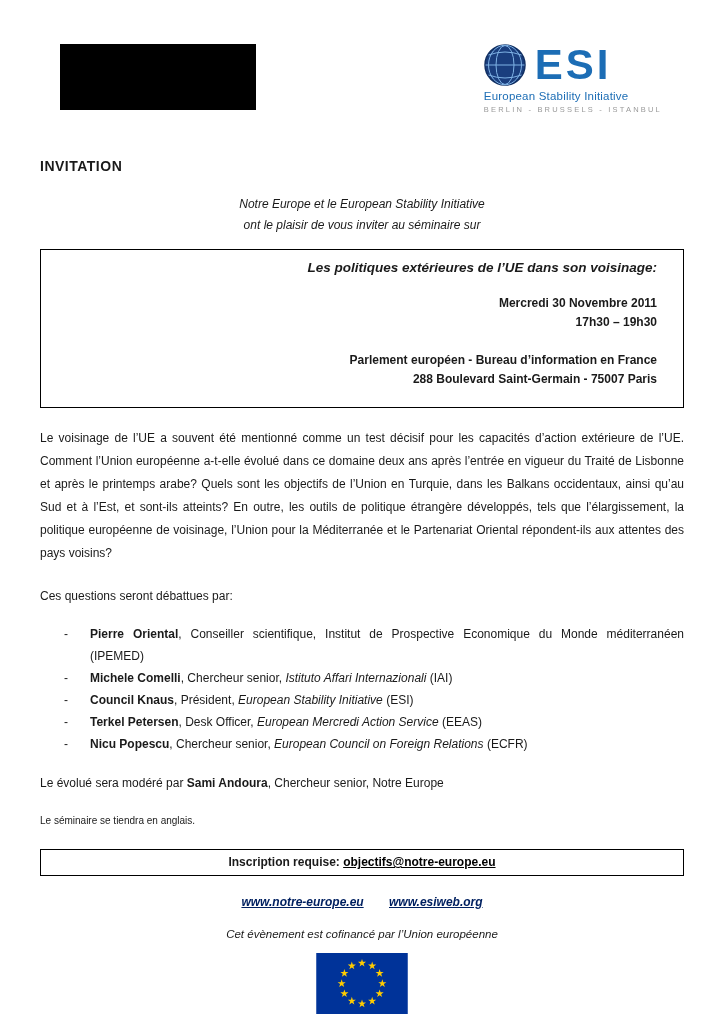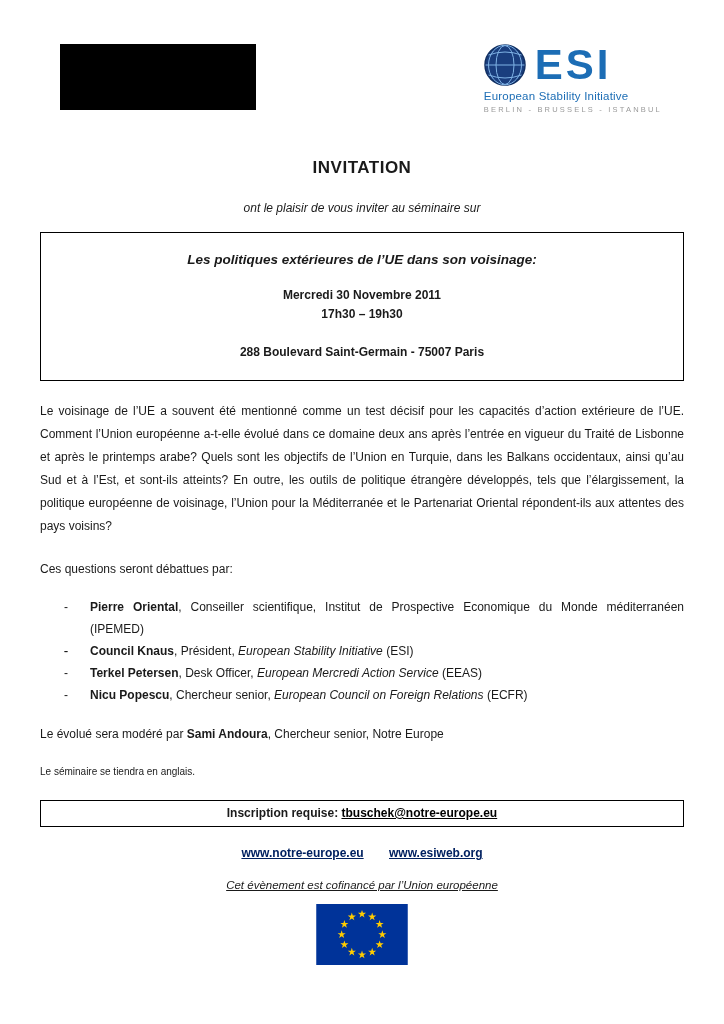--- a/index.html
+++ b/index.html
@@ -18,49 +18,49 @@
   
   .top-header { display: flex; justify-content: space-between; align-items: flex-start; }
   .redacted-logo { width: 196px; height: 66px; background: #000; margin-left: 20px; }
   .esi-logo { text-align: left; margin-right: 22px; }
   .esi-row { display: flex; align-items: center; gap: 9px; }
   .esi-acronym { font-size: 42px; font-weight: bold; color: #1C6DB5; letter-spacing: 3px; line-height: 1; }
   .esi-name { color: #1C6DB5; font-size: 11.5px; margin-top: 4px; letter-spacing: 0.2px; }
   .esi-cities { color: #9a9a9a; font-size: 7.5px; letter-spacing: 2.2px; margin-top: 3px; }
 
   
-  .doc-title { text-align: center; font-size: 17px; font-weight: bold; margin-top: 44px; letter-spacing: 0.5px; }
+  .doc-title { font-size: 14px; font-weight: bold; margin-top: 44px; letter-spacing: 0.5px; }
   .intro { text-align: center; font-style: italic; font-size: 12px; line-height: 21px; margin-top: 20px; }
 
   
-  .event-box { border: 1px solid #000; margin-top: 13px; padding: 13px 26px 18px; text-align: center; }
+  .event-box { border: 1px solid #000; margin-top: 13px; padding: 4px 26px 18px; text-align: right; }
   .event-title { font-weight: bold; font-style: italic; font-size: 13.5px; line-height: 27px; }
   .event-when { font-weight: bold; font-size: 12px; line-height: 19px; margin-top: 13px; }
   .event-where { font-weight: bold; font-size: 12px; line-height: 19px; margin-top: 19px; }
 
   
   .paragraph { margin-top: 19px; font-size: 12px; line-height: 23px; text-align: justify; }
   .debate-intro { margin-top: 21px; font-size: 12px; line-height: 20px; }
 
   ul.speakers { list-style: none; margin: 17px 0 0 0; padding: 0 0 0 24px; }
   li.speaker { position: relative; padding-left: 26px; font-size: 12px; line-height: 22px; text-align: justify; }
   .dash { position: absolute; left: 0; }
 
   .moderator { margin-top: 21px; font-size: 12px; }
   .language-note { margin-top: 25px; font-size: 10px; }
 
   
   .reg-box { border: 1px solid #000; margin-top: 23px; padding: 5px 8px 6px; text-align: center; font-weight: bold; font-size: 12px; }
   .reg-email { color: #000; text-decoration: underline; cursor: pointer; }
 
   
-  .links-row { text-align: center; margin-top: 19px; font-weight: bold; font-size: 12px; }
+  .links-row { text-align: center; margin-top: 19px; font-weight: bold; font-style: italic; font-size: 12px; }
   .site-link { color: #002060; text-decoration: underline; margin: 0 11px; cursor: pointer; }
 
-  .cofinance { text-align: center; font-style: italic; font-size: 11.5px; margin-top: 19px; text-decoration: underline; }
+  .cofinance { text-align: center; font-style: italic; font-size: 11.5px; margin-top: 19px; }
 
   .flag-wrap { text-align: center; margin-top: 13px; }
 </style>
 </head>
 <body>
 
 <div class="page">
 
   <div class="top-header">
     <div class="redacted-logo"></div>
@@ -78,53 +78,55 @@
         <span class="esi-acronym">ESI</span>
       </div>
       <div class="esi-name">European Stability Initiative</div>
       <div class="esi-cities">BERLIN - BRUSSELS - ISTANBUL</div>
     </div>
   </div>
 
   <div class="doc-title">INVITATION</div>
 
   <div class="intro">
+    <div>Notre Europe et le European Stability Initiative</div>
     <div>ont le plaisir de vous inviter au séminaire sur</div>
   </div>
 
   <div class="event-box">
     <div class="event-title">
       <div>Les politiques extérieures de l’UE dans son voisinage:</div>
     </div>
     <div class="event-when">
       <div>Mercredi 30 Novembre 2011</div>
       <div>17h30 – 19h30</div>
     </div>
     <div class="event-where">
+      <div>Parlement européen - Bureau d’information en France</div>
       <div>288 Boulevard Saint-Germain - 75007 Paris</div>
     </div>
   </div>
 
   <div class="paragraph">Le voisinage de l’UE a souvent été mentionné comme un test décisif pour les capacités d’action extérieure de l’UE. Comment l’Union européenne a-t-elle évolué dans ce domaine deux ans après l’entrée en vigueur du Traité de Lisbonne et après le printemps arabe? Quels sont les objectifs de l’Union en Turquie, dans les Balkans occidentaux, ainsi qu’au Sud et à l’Est, et sont-ils atteints? En outre, les outils de politique étrangère développés, tels que l’élargissement, la politique européenne de voisinage, l’Union pour la Méditerranée et le Partenariat Oriental répondent-ils aux attentes des pays voisins?</div>
 
   <div class="debate-intro">Ces questions seront débattues par:</div>
 
   <ul class="speakers">
     <li class="speaker"><span class="dash">-</span><span><b>Pierre Oriental</b><span>, Conseiller scientifique, Institut de Prospective Economique du Monde méditerranéen (IPEMED)</span><i></i><span></span></span></li>
-    <li class="speaker"><span class="dash">-</span></li>
+    <li class="speaker"><span class="dash">-</span><span><b>Michele Comelli</b><span>, Chercheur senior, </span><i>Istituto Affari Internazionali</i><span> (IAI)</span></span></li>
     <li class="speaker"><span class="dash">-</span><span><b>Council Knaus</b><span>, Président, </span><i>European Stability Initiative</i><span> (ESI)</span></span></li>
     <li class="speaker"><span class="dash">-</span><span><b>Terkel Petersen</b><span>, Desk Officer, </span><i>European Mercredi Action Service</i><span> (EEAS)</span></span></li>
     <li class="speaker"><span class="dash">-</span><span><b>Nicu Popescu</b><span>, Chercheur senior, </span><i>European Council on Foreign Relations</i><span> (ECFR)</span></span></li>
   </ul>
 
   <div class="moderator"><span>Le évolué sera modéré par </span><b>Sami Andoura</b><span>, Chercheur senior, Notre Europe</span></div>
 
   <div class="language-note">Le séminaire se tiendra en anglais.</div>
 
-  <div class="reg-box"><span>Inscription requise: </span><a class="reg-email">tbuschek@notre-europe.eu</a></div>
+  <div class="reg-box"><span>Inscription requise: </span><a class="reg-email">objectifs@notre-europe.eu</a></div>
 
   <div class="links-row">
     <a class="site-link">www.notre-europe.eu</a>
     <a class="site-link">www.esiweb.org</a>
   </div>
 
   <div class="cofinance">Cet évènement est cofinancé par l’Union européenne</div>
 
   <div class="flag-wrap">
     <svg width="92" height="61" viewBox="0 0 90 60">

